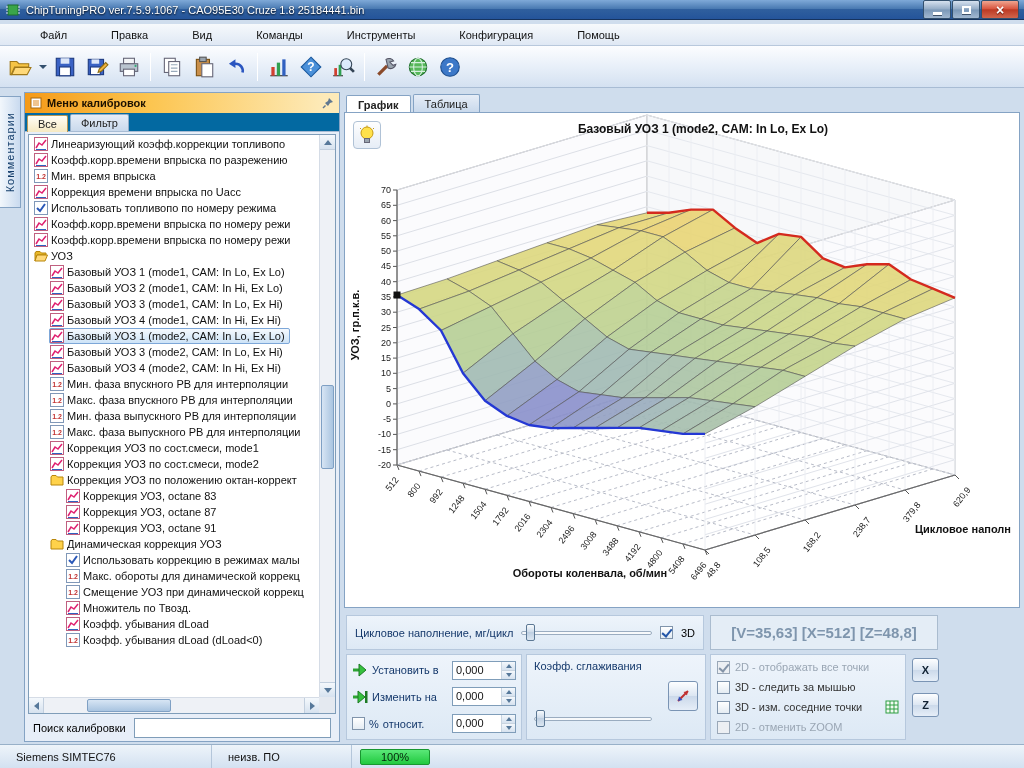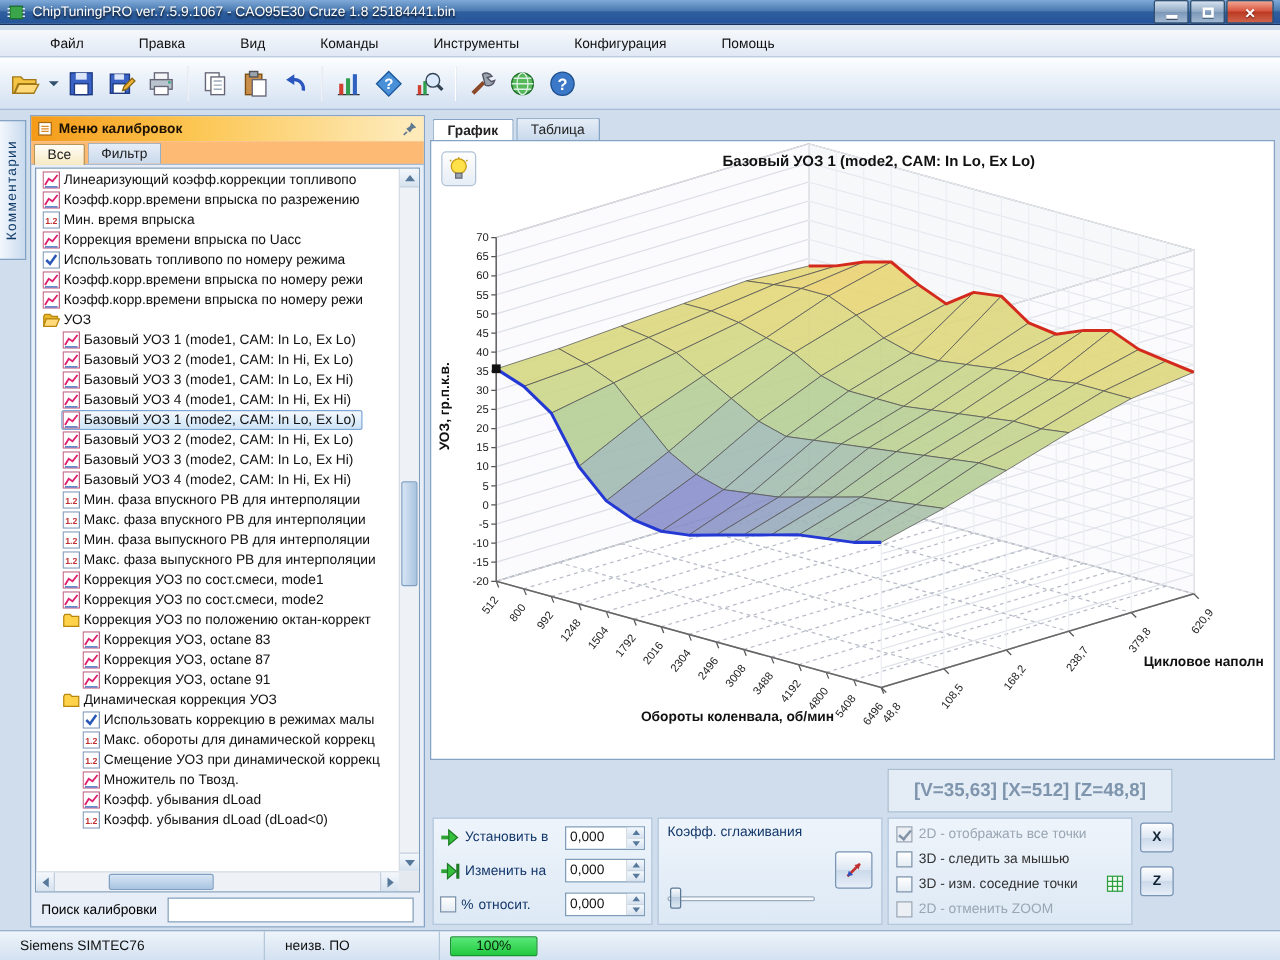--- a/index.html
+++ b/index.html
@@ -34,21 +34,21 @@
 .main{position:absolute;top:88px;left:0;right:0;bottom:24px;background:#cfdded;}
 .side-tab{position:absolute;left:0;top:8px;width:21px;height:112px;display:flex;align-items:center;justify-content:center;
  background:linear-gradient(90deg,#f2f7fc,#c9daef);border:1px solid #85a3c4;border-left:none;color:#123c6a;}
 .side-tab span{writing-mode:vertical-rl;transform:rotate(180deg);letter-spacing:1px;}
 
 
 .left-panel{position:absolute;left:24px;top:4px;width:316px;bottom:2px;border:1px solid #85a3c4;background:#e7eef8;display:flex;flex-direction:column;}
 .calib-header{height:20px;display:flex;align-items:center;gap:5px;padding:0 5px;font-weight:bold;color:#1c1100;
  background:linear-gradient(90deg,#f49a18,#fcc550 40%,#fdeab8 95%);}
 .calib-header .pin{margin-left:auto;}
-.calib-tabs{height:19px;display:flex;align-items:flex-end;background:#fdba74;border-bottom:1px solid #a8bcd4;padding-left:2px;}
+.calib-tabs{height:19px;display:flex;align-items:flex-end;background:#0369a1;border-bottom:1px solid #a8bcd4;padding-left:2px;}
 .ctab{padding:2px 10px 2px;border:1px solid #93aec9;border-bottom:none;margin-right:2px;border-radius:2px 2px 0 0;
  background:linear-gradient(#e6edf7,#c9d9ec);color:#222;}
 .ctab.active{background:linear-gradient(#fffdf6,#f6e9c2);border-color:#b89858;position:relative;top:1px;}
 .tree-wrap{flex:1;margin:2px 3px 0 3px;background:#fff;border:1px solid #7f9db9;position:relative;overflow:hidden;}
 .tree{position:absolute;left:0;top:0;right:16px;bottom:16px;overflow:hidden;padding-top:1px;}
 .tree-row{height:16px;display:flex;align-items:center;gap:3px;white-space:nowrap;width:max-content;padding-right:4px;border:1px solid transparent;}
 .tree-row.selected{background:linear-gradient(#f5f9fd,#cde3f7);border:1px solid #7da7d8;border-radius:2px;}
 .tree-label{color:#111;}
 .ticon{flex:0 0 auto;}
 .vscroll{position:absolute;right:0;top:0;bottom:16px;width:16px;background:#eef1f6;border-left:1px solid #d5dce6;}
@@ -372,28 +372,20 @@
             </svg>
             <span class="tree-label">Базовый УОЗ 4 (mode1, CAM: In Hi, Ex Hi)</span>
           </div>
           <div class="tree-row selected" style="margin-left: 20px;">
             <svg class="ticon" width="14" height="14" viewBox="0 0 14 14">
               <rect x="0.5" y="0.5" width="13" height="13" fill="#fff" stroke="#c06080"></rect>
               <polyline points="2,11 5,6 8,8 12,3" fill="none" stroke="#e02070" stroke-width="1.5"></polyline>
               <polyline points="2,12.5 12,12.5" stroke="#3060c0" fill="none"></polyline>
             </svg>
             <span class="tree-label">Базовый УОЗ 1 (mode2, CAM: In Lo, Ex Lo)</span>
-          </div>
-          <div class="tree-row" style="margin-left: 20px;">
-            <svg class="ticon" width="14" height="14" viewBox="0 0 14 14">
-              <rect x="0.5" y="0.5" width="13" height="13" fill="#fff" stroke="#c06080"></rect>
-              <polyline points="2,11 5,6 8,8 12,3" fill="none" stroke="#e02070" stroke-width="1.5"></polyline>
-              <polyline points="2,12.5 12,12.5" stroke="#3060c0" fill="none"></polyline>
-            </svg>
-            <span class="tree-label">Базовый УОЗ 2 (mode2, CAM: In Hi, Ex Lo)</span>
           </div>
           <div class="tree-row" style="margin-left: 20px;">
             <svg class="ticon" width="14" height="14" viewBox="0 0 14 14">
               <rect x="0.5" y="0.5" width="13" height="13" fill="#fff" stroke="#c06080"></rect>
               <polyline points="2,11 5,6 8,8 12,3" fill="none" stroke="#e02070" stroke-width="1.5"></polyline>
               <polyline points="2,12.5 12,12.5" stroke="#3060c0" fill="none"></polyline>
             </svg>
             <span class="tree-label">Базовый УОЗ 3 (mode2, CAM: In Lo, Ex Hi)</span>
           </div>
           <div class="tree-row" style="margin-left: 20px;">
@@ -828,20 +820,29 @@
         </svg>
       <div class="bulb-btn">
         <svg width="20" height="20" viewBox="0 0 20 20">
           <circle cx="10" cy="8" r="6" fill="#ffe14a" stroke="#c89a10"></circle>
           <rect x="7.5" y="13.5" width="5" height="4" fill="#9aa4ae" stroke="#667"></rect>
           <path d="M10 0.5 v1.5 M3 3 l1 1 M17 3 l-1 1" stroke="#c89a10"></path>
         </svg>
       </div>
     </div>
     <div class="controls">
+      <div class="group load-group">
+        <span class="load-label">Цикловое наполнение, мг/цикл</span>
+        <div class="slider">
+          <div class="slider-track"></div>
+          <div class="slider-thumb" style="left:5px;"></div>
+        </div>
+        <span class="cb checked"></span>
+        <span>3D</span>
+      </div>
       <div class="readout-box">[V=35,63] [X=512] [Z=48,8]</div>
 
       <div class="group set-group">
         <div class="set-row">
           <svg width="16" height="16" viewBox="0 0 16 16">
             <rect x="1" y="6.5" width="6" height="3" fill="#2da334"></rect>
             <path d="M7 2 L14 8 L7 14 Z" fill="#35c13e" stroke="#1c7a24"></path>
           </svg>
           <span>Установить в</span>
           <div class="spin">

